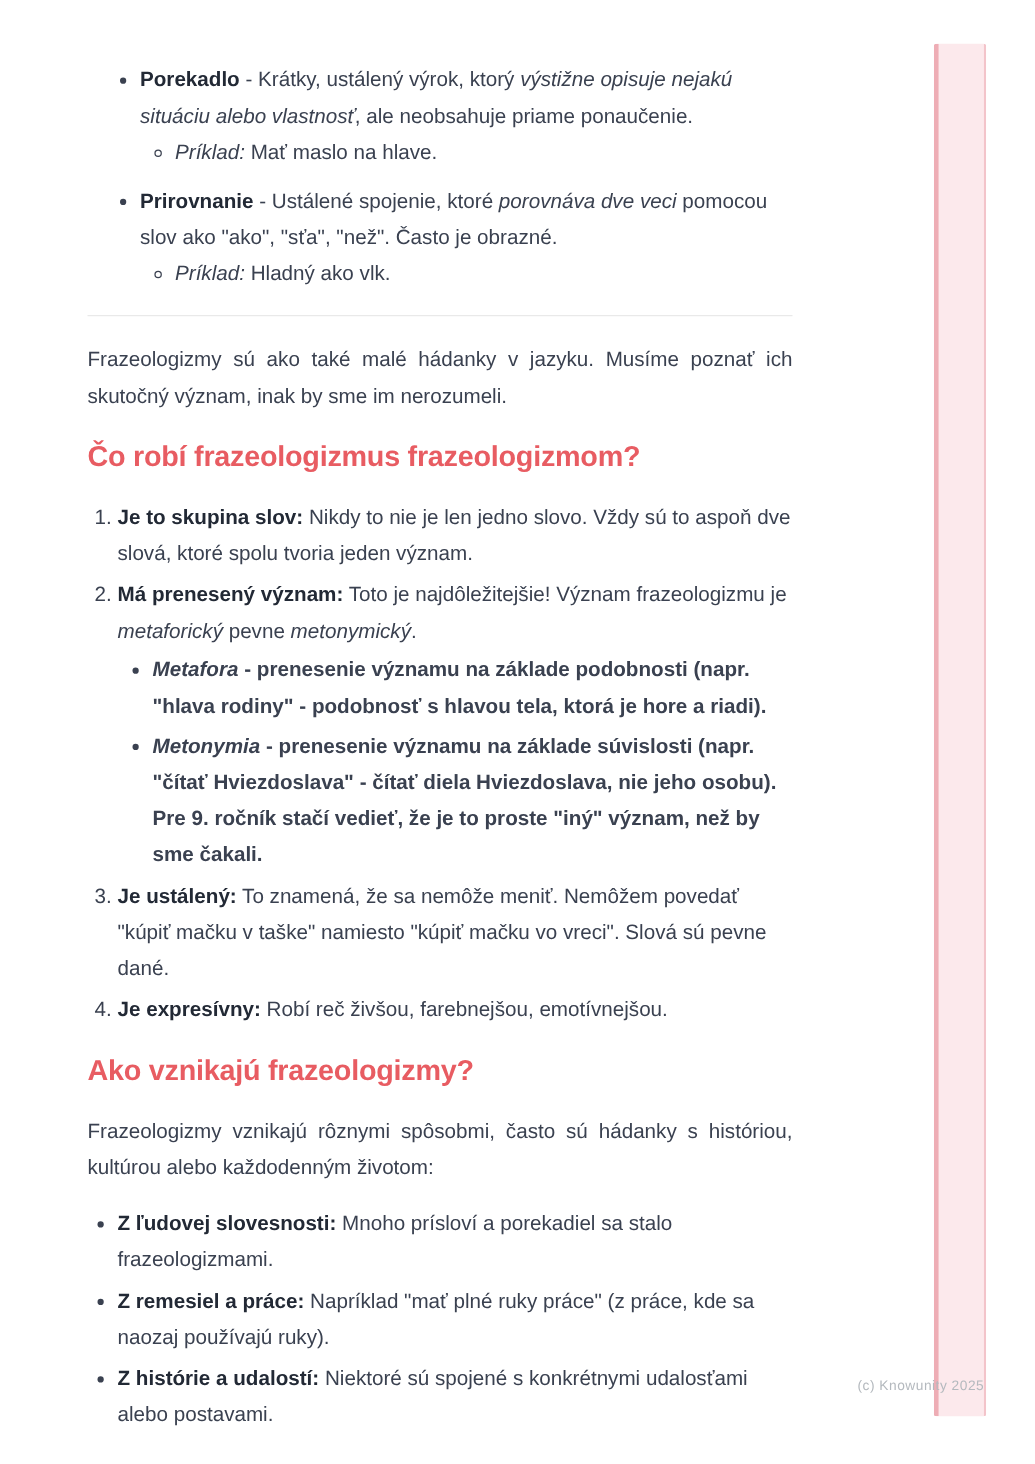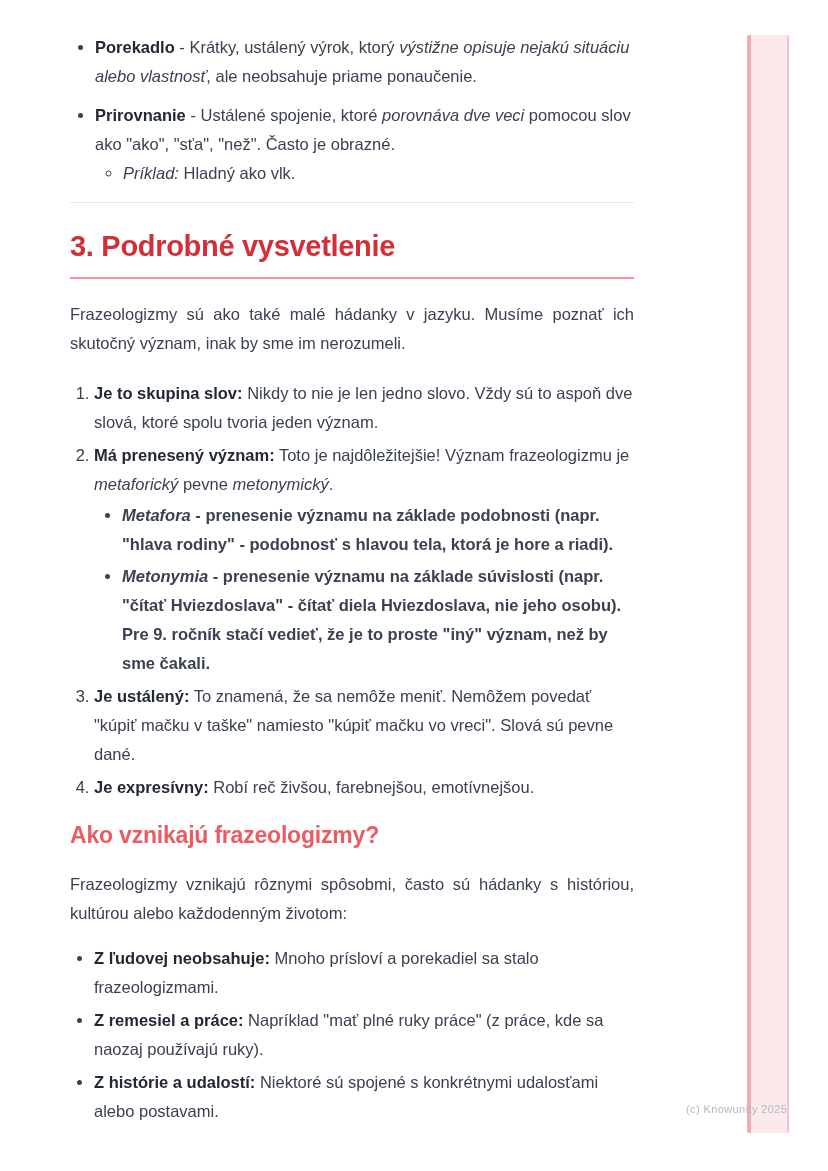--- a/index.html
+++ b/index.html
@@ -23,21 +23,21 @@
     left: 70px;
     top: 0;
     width: 564px;
     padding-top: 32px;
   }
   .run-bold { font-weight: 700; color: #222935; }
   .run-italic { font-style: italic; }
 
   
   ul.def-list {
-    margin: 1px;
+    margin: 18px;
     padding: 0 0 0 24px;
     list-style: disc outside;
   }
   ul.def-list > li + li { margin-top: 10px; }
   ul.example-list {
     margin: 0;
     padding: 0 0 0 28px;
     list-style: circle outside;
   }
 
@@ -123,37 +123,42 @@
   }
 </style>
 </head>
 <body>
 
 <div class="content">
 
   <ul class="def-list">
     <li>
       <div class="li-runs"><span class="run-bold">Porekadlo</span><span> - Krátky, ustálený výrok, ktorý </span><span class="run-italic">výstižne opisuje nejakú situáciu alebo vlastnosť</span><span>, ale neobsahuje priame ponaučenie.</span></div>
+      <ul class="example-list">
+        <li>
+          <div class="li-runs"><span class="run-italic">Príklad:</span><span> Mať maslo na hlave.</span></div>
+        </li>
+      </ul>
     </li>
     <li>
       <div class="li-runs"><span class="run-bold">Prirovnanie</span><span> - Ustálené spojenie, ktoré </span><span class="run-italic">porovnáva dve veci</span><span> pomocou slov ako "ako", "sťa", "než". Často je obrazné.</span></div>
       <ul class="example-list">
         <li>
           <div class="li-runs"><span class="run-italic">Príklad:</span><span> Hladný ako vlk.</span></div>
         </li>
       </ul>
     </li>
   </ul>
 
   <hr class="divider">
 
-  <h1 class="section-title">3. Podrobné vysvetlenie</h1>
 
   <p class="para justified">Frazeologizmy sú ako také malé hádanky v jazyku. Musíme poznať ich skutočný význam, inak by sme im nerozumeli.</p>
 
+  <h2 class="sub-title">Čo robí frazeologizmus frazeologizmom?</h2>
 
   <ol class="criteria-list">
     <li>
       <div class="li-runs"><span class="run-bold">Je to skupina slov:</span><span> Nikdy to nie je len jedno slovo. Vždy sú to aspoň dve slová, ktoré spolu tvoria jeden význam.</span></div>
     </li>
     <li>
       <div class="li-runs"><span class="run-bold">Má prenesený význam:</span><span> Toto je najdôležitejšie! Význam frazeologizmu je </span><span class="run-italic">metaforický</span><span> pevne </span><span class="run-italic">metonymický</span><span>.</span></div>
       <ul class="nested-list">
         <li>
           <div class="li-runs"><span class="run-italic">Metafora</span><span> - prenesenie významu na základe podobnosti (napr. "hlava rodiny" - podobnosť s hlavou tela, ktorá je hore a riadi).</span></div>
@@ -170,21 +175,21 @@
       <div class="li-runs"><span class="run-bold">Je expresívny:</span><span> Robí reč živšou, farebnejšou, emotívnejšou.</span></div>
     </li>
   </ol>
 
   <h2 class="sub-title">Ako vznikajú frazeologizmy?</h2>
 
   <p class="para justified">Frazeologizmy vznikajú rôznymi spôsobmi, často sú hádanky s históriou, kultúrou alebo každodenným životom:</p>
 
   <ul class="origins-list">
     <li>
-      <div class="li-runs"><span class="run-bold">Z ľudovej neobsahuje:</span><span> Mnoho prísloví a porekadiel sa stalo frazeologizmami.</span></div>
+      <div class="li-runs"><span class="run-bold">Z ľudovej slovesnosti:</span><span> Mnoho prísloví a porekadiel sa stalo frazeologizmami.</span></div>
     </li>
     <li>
       <div class="li-runs"><span class="run-bold">Z remesiel a práce:</span><span> Napríklad "mať plné ruky práce" (z práce, kde sa naozaj používajú ruky).</span></div>
     </li>
     <li>
       <div class="li-runs"><span class="run-bold">Z histórie a udalostí:</span><span> Niektoré sú spojené s konkrétnymi udalosťami alebo postavami.</span></div>
     </li>
 
   </ul>
 

